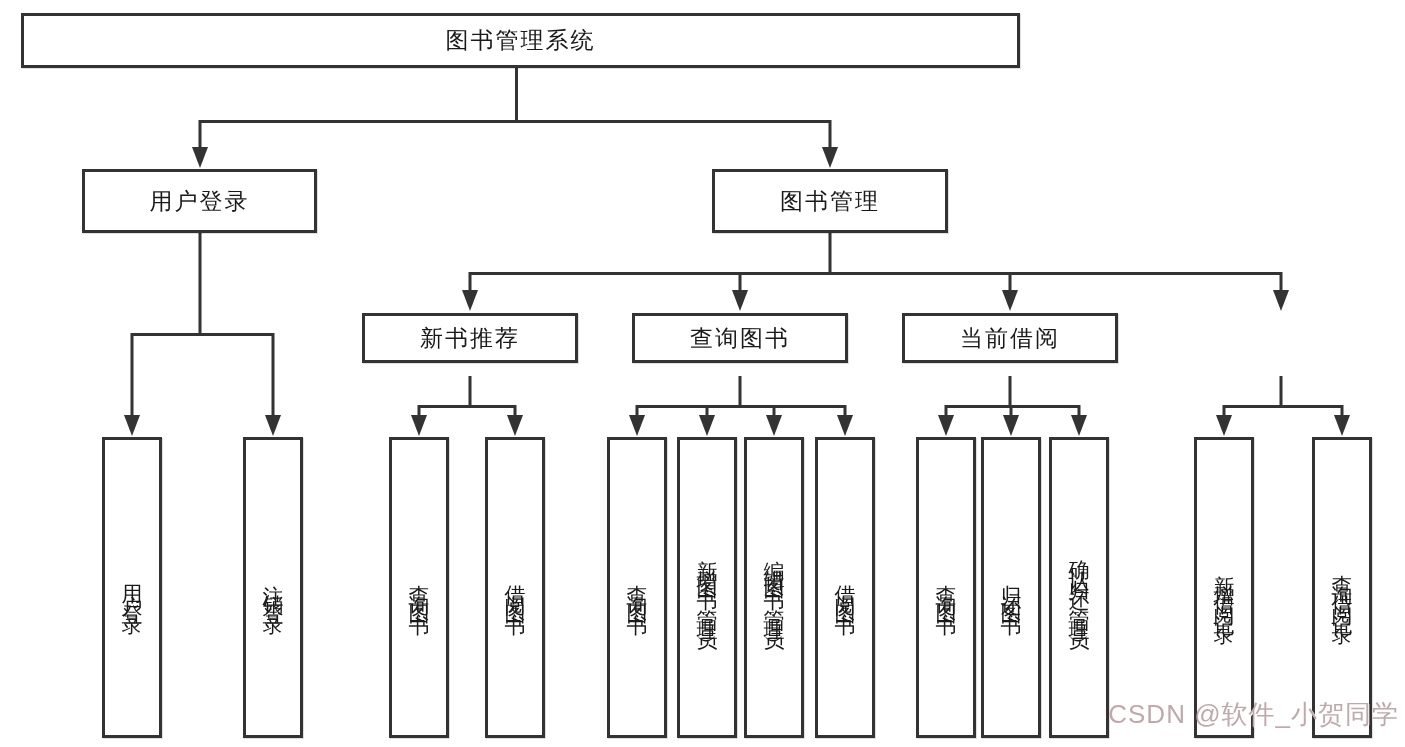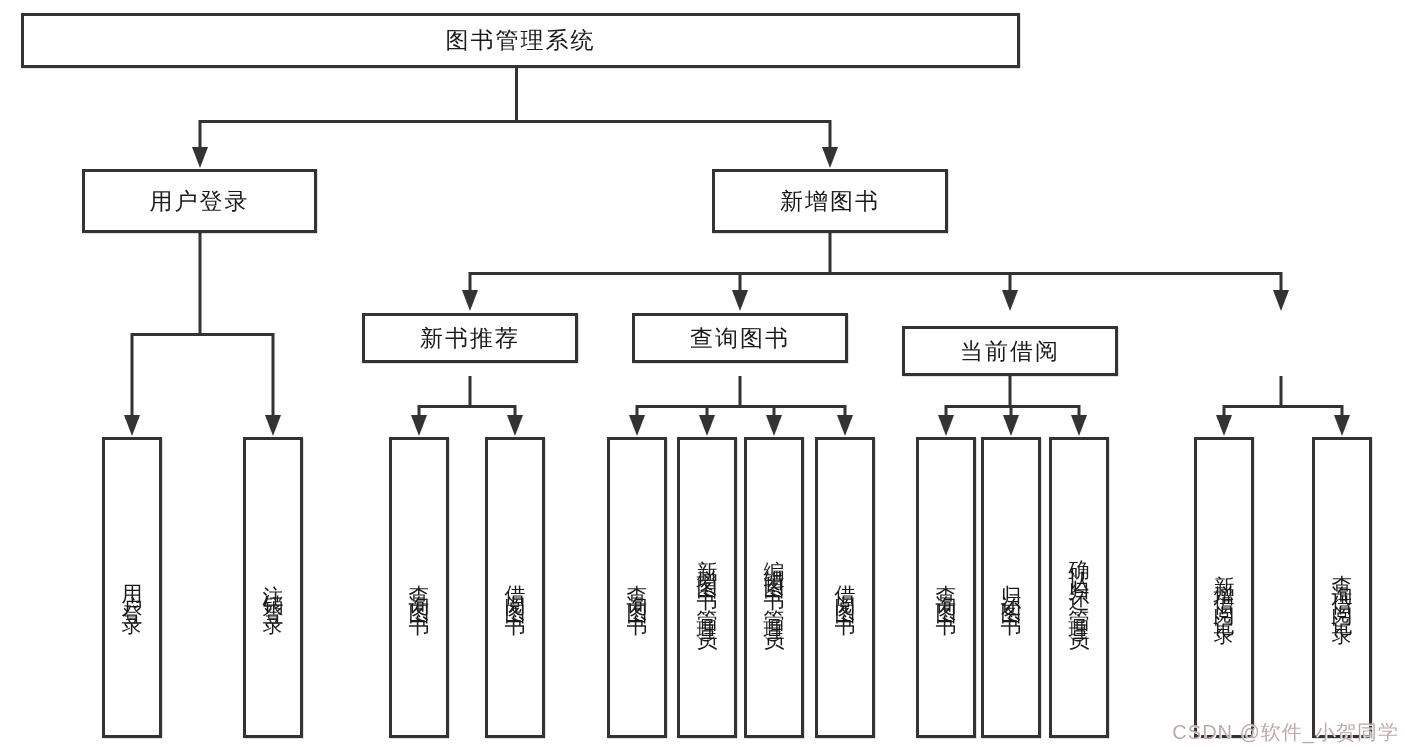--- a/index.html
+++ b/index.html
@@ -43,35 +43,35 @@
     white-space: nowrap;
   }
   
   .n-root  { left: 21px;   top: 13px;  width: 999px; height: 55px; }
   .lv2     { top: 169px; height: 64px; }
   .n-ul    { left: 82px;   width: 235px; }
   .n-bm    { left: 712px;  width: 236px; }
   .lv3     { top: 313px; height: 50px; }
   .n-nb    { left: 362px;  width: 216px; }
   .n-bb    { left: 632px;  width: 216px; }
-  .n-cb    { left: 902px;  width: 216px; margin-top: 13px; }
+  .n-cb    { left: 902px;  width: 216px; }
   .n-br    { left: 1173px; width: 216px; }
   .leaf    { top: 437px; height: 301px; width: 60px; }
   .l-1  { left: 102px; }  .l-2  { left: 243px; }
   .l-3  { left: 389px; }  .l-4  { left: 485px; }
   .l-5  { left: 607px; }  .l-6  { left: 677px; }
   .l-7  { left: 744px; }  .l-8  { left: 815px; }
   .l-9  { left: 916px; }  .l-10 { left: 981px; }
   .l-11 { left: 1049px; } .l-12 { left: 1194px; }
   .l-13 { left: 1312px; }
   .watermark {
     position: absolute;
     right: 6px;
-    bottom: 1px;
-    font-size: 20px;
+    bottom: 15px;
+    font-size: 26px;
     letter-spacing: 1px;
     color: #bfa9a9;
     text-shadow: 1px 1px 0 #ffffff;
     white-space: nowrap;
     z-index: 5;
   }
 </style>
 </head>
 <body>
 
@@ -125,21 +125,21 @@
   </svg>
 
   <div class="box n-root">
     <span class="hlabel">图书管理系统</span>
   </div>
 
   <div class="box lv2 n-ul">
     <span class="hlabel">用户登录</span>
   </div>
   <div class="box lv2 n-bm">
-    <span class="hlabel">新增图书</span>
+    <span class="hlabel">图书管理</span>
   </div>
 
   <div class="box lv3 n-nb">
     <span class="hlabel">新书推荐</span>
   </div>
   <div class="box lv3 n-bb">
     <span class="hlabel">查询图书</span>
   </div>
   <div class="box lv3 n-cb">
     <span class="hlabel">当前借阅</span>

